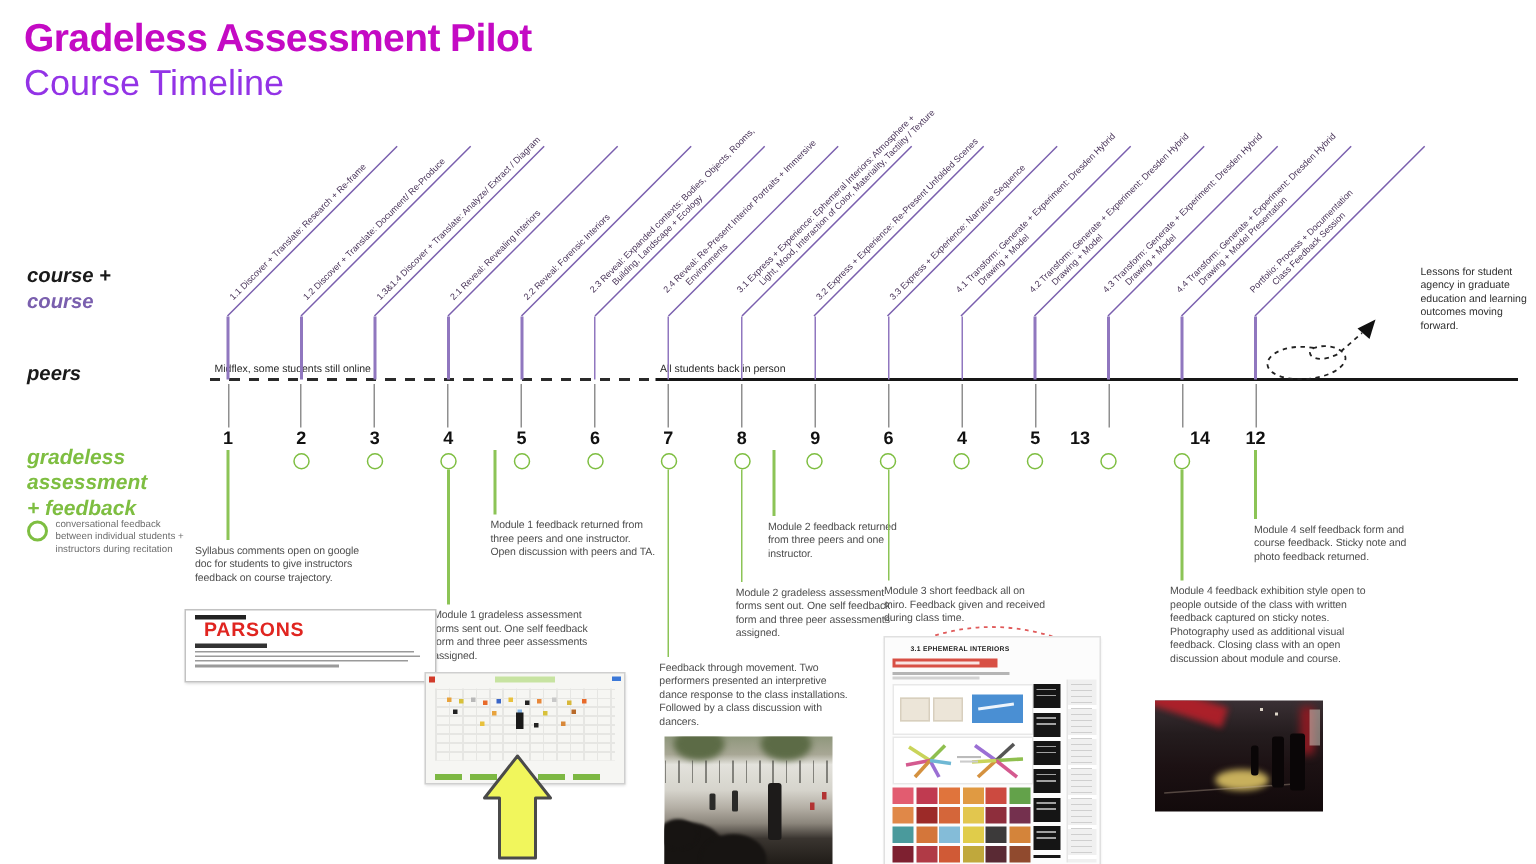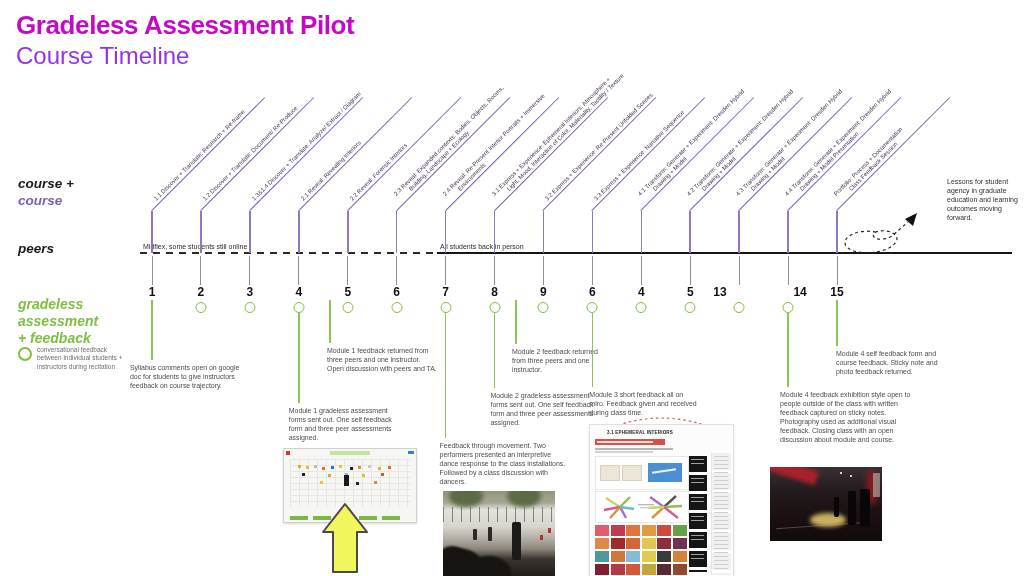--- a/index.html
+++ b/index.html
@@ -363,21 +363,21 @@
     <div class="abs week-number" style="left: 720px;">13</div>
     <div class="abs week-circle" style="left: 739.16px;"></div>
   </div>
       <div class="frag">
     <div class="abs week-tick" style="left: 787.59px;"></div>
     <div class="abs week-number" style="left: 788.09px; margin-left: 12px;">14</div>
     <div class="abs week-circle" style="left: 788.09px;"></div>
   </div>
       <div class="frag">
     <div class="abs week-tick" style="left: 836.52px;"></div>
-    <div class="abs week-number" style="left: 837.02px;">15</div>
+    <div class="abs week-number" style="left: 837.02px;">12</div>
 
   </div>
     </div>
   <div class="frag" id="events-layer">
       <div class="frag">
     <div class="abs event-line" style="left: 151.2px; top: 300px; height: 60px;"></div>
     <div class="abs note" style="left: 130px; top: 363px; width: 112px;">Syllabus comments open on google doc for students to give instructors feedback on course trajectory.</div>
   </div>
       <div class="frag">
     <div class="abs event-line" style="left: 297.99px; top: 313px; height: 90px;"></div>
@@ -412,20 +412,29 @@
     <div class="abs note" style="left: 836.02px; top: 349px; width: 112px;">Module 4 self feedback form and course feedback. Sticky note and photo feedback returned.</div>
   </div>
     </div>
 
   <div class="abs closing-note">Lessons for student agency in graduate education and learning outcomes moving forward.</div>
   <svg class="abs loop-svg" width="100" height="62" viewBox="0 0 100 62">
     <path d="M 40 28 C 18 24, 2 36, 12 44 C 22 52, 52 50, 60 38 C 65 30, 50 24, 40 28 C 33 31, 40 40, 56 32 L 72 18" fill="none" stroke="#222" stroke-width="1.2" stroke-dasharray="3 3"></path>
     <polygon points="81,9 69,15 77,22" fill="#111"></polygon>
   </svg>
 
+  <div class="abs parsons">
+    <div class="p-topline"></div>
+    <div class="p-wordmark">PARSONS</div>
+    <div class="p-h"></div>
+    <div class="p-l" style="width:146px;"></div>
+    <div class="p-l" style="width:150px;"></div>
+    <div class="p-l" style="width:142px;"></div>
+    <div class="p-l" style="width:96px;"></div>
+  </div>
 
   <div class="abs sheet">
     <div class="abs sheet-redicon"></div>
     <div class="abs sheet-title"></div>
     <div class="abs sheet-blue"></div>
     <div class="abs sheet-grid"></div>
     <div class="abs sheet-specks"></div>
     <div class="abs sheet-darkcell"></div>
     <div class="abs sheet-tabs"></div>
   </div>

